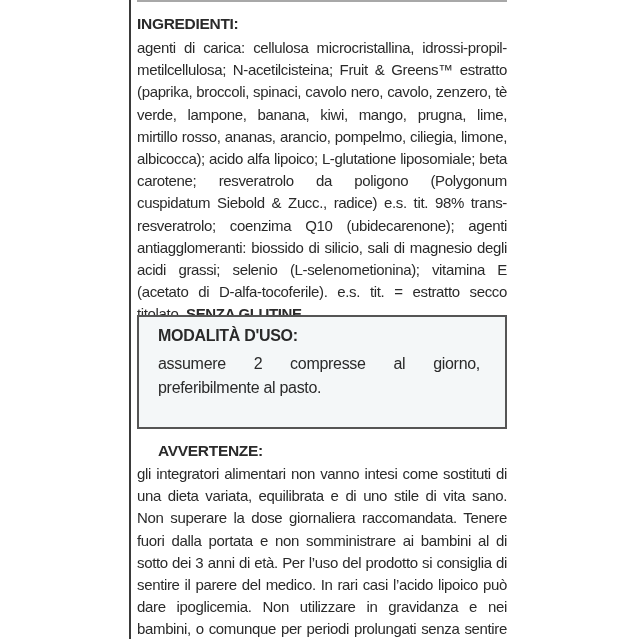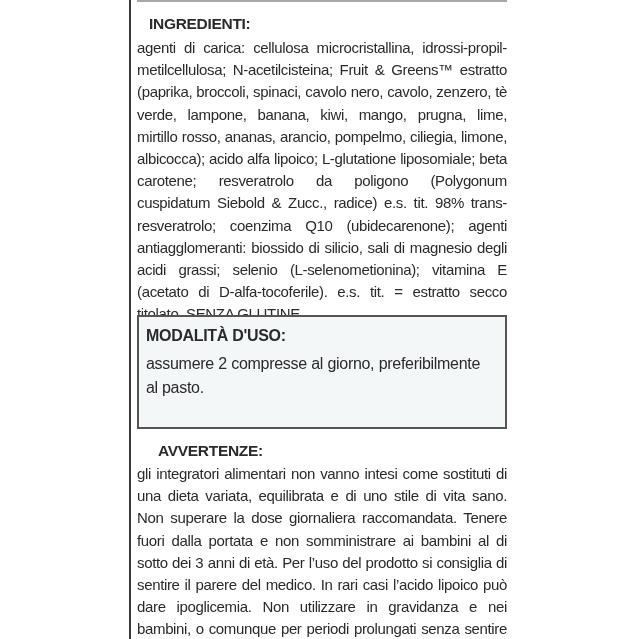--- a/index.html
+++ b/index.html
@@ -53,37 +53,37 @@
     color: #2a2a2a;
   }
   .ingredients {
     position: absolute;
     top: 13px;
     left: 0;
     width: 370px;
   }
   .ingredients .section-title {
     margin-bottom: 2px;
-    margin-left: 12px;
   }
   .bold {
-    font-weight: normal;
+    font-weight: bold;
   }
   .usage-box {
     position: absolute;
     top: 315px;
     left: 0;
     width: 366px;
     height: 110px;
     border: 2px solid #555555;
     background: #f4f7f8;
     box-sizing: content-box;
   }
   .usage-inner {
     padding: 8px 25px 0 7px;
+    margin-left: 12px;
   }
   .usage-title {
     font-size: 16px;
     font-weight: bold;
     letter-spacing: -0.3px;
     margin: 0 0 5px 0;
     line-height: 22px;
   }
   .usage-text {
     font-size: 16px;

